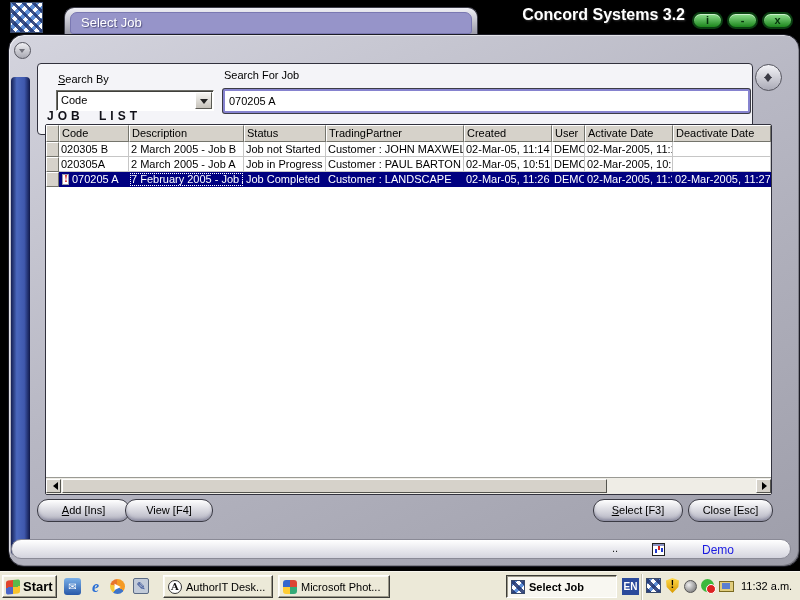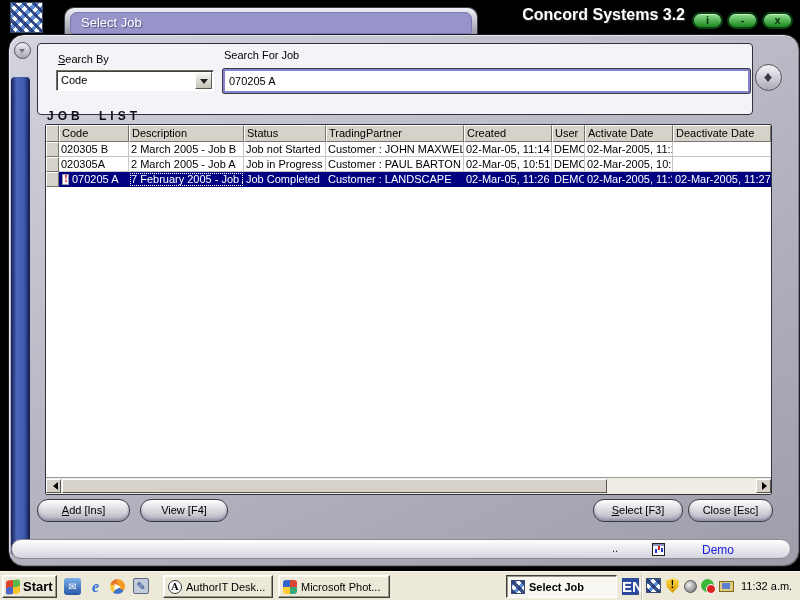--- a/index.html
+++ b/index.html
@@ -36,21 +36,21 @@
        border:1px solid #1c1c26;border-radius:16px;box-sizing:border-box;
        box-shadow:inset 1px 1px 0 rgba(255,255,255,.55), inset -1px -1px 0 rgba(0,0,0,.25);}
   #corner-btn{position:absolute;left:5px;top:7px;width:17px;height:17px;border-radius:50%;
        background:linear-gradient(#f0f0f4,#a8a8b2);border:1px solid #55555f;box-sizing:border-box;}
   #corner-btn::after{content:"";position:absolute;left:4px;top:6px;
        border:3px solid transparent;border-top:4px solid #70707a;}
   #blue-bar{position:absolute;left:2px;top:42px;width:19px;height:478px;border-radius:4px;
        background:linear-gradient(90deg,#141f52,#4a67bd 30%,#3f58ad 70%,#10194a);}
 
   
-  #search-box{position:absolute;left:28px;top:8px;width:716px;height:72px;
+  #search-box{position:absolute;left:28px;top:28px;width:716px;height:72px;
        background:#f4f4f8;border:1px solid #31313d;border-radius:4px;box-sizing:border-box;}
   #sb-label{position:absolute;left:20px;top:9px;font-size:11px;}
   #sfj-label{position:absolute;left:186px;top:5px;font-size:11px;}
   #sb-combo{position:absolute;left:18px;top:26px;width:158px;height:21px;background:#fff;
        border:1px solid;border-color:#6e6e68 #fff #fff #6e6e68;
        box-shadow:inset 1px 1px 0 #3f3f3a;box-sizing:border-box;}
   #sb-combo-text{position:absolute;left:4px;top:3px;font-size:11px;}
   #sb-combo-btn{position:absolute;right:1px;top:1px;bottom:1px;width:17px;
        background:linear-gradient(#f6f6f2,#c6c2ba);
        border:1px solid;border-color:#fff #5a5a54 #5a5a54 #fff;box-sizing:border-box;}
@@ -95,21 +95,21 @@
   #sb-left::after{content:"";position:absolute;left:2px;top:2px;border:4px solid transparent;border-right:5px solid #000;}
   #sb-right::after{content:"";position:absolute;left:5px;top:2px;border:4px solid transparent;border-left:5px solid #000;}
   #sb-thumb{position:absolute;left:16px;top:1px;width:545px;height:14px;background:#d6d2ca;
        border:1px solid;border-color:#fff #55554f #55554f #fff;box-sizing:border-box;}
 
   
   .dlg-btn{position:absolute;top:464px;height:23px;border-radius:11px;
        background:linear-gradient(#ffffff,#b2b2c0);border:1px solid #3a3a44;box-sizing:border-box;
        box-shadow:inset 0 -2px 3px rgba(110,110,135,.55), inset 0 1px 0 #fff;
        font-size:11px;text-align:center;line-height:20px;cursor:default;}
-  #btn-add{left:28px;width:93px;} #btn-view{left:131px;width:88px;}
+  #btn-add{left:28px;width:93px;} #btn-view{left:116px;width:88px;}
   #btn-select{left:584px;width:90px;} #btn-closejob{left:679px;width:85px;}
 
   
   #status-pill{position:absolute;left:2px;top:504px;width:780px;height:20px;border-radius:10px;
        background:linear-gradient(#ffffff,#d4d4de);border:1px solid #8a8a96;box-sizing:border-box;}
   #status-dots{position:absolute;left:600px;top:2px;font-size:11px;color:#222;}
   #chart-icon{position:absolute;left:640px;top:3px;width:13px;height:13px;background:#fff;
        border:1px solid #222;box-sizing:border-box;}
   #chart-icon::before{content:"";position:absolute;left:0;top:0;right:0;height:2px;background:#8890c0;}
   #chart-icon::after{content:"";position:absolute;left:2px;bottom:2px;width:2px;height:4px;background:#2238cc;
@@ -138,21 +138,21 @@
   #task-mainmenu{left:395px;width:107px;} #task-selectjob{left:506px;width:111px;}
   .task-btn.active{border-color:#3c3c38 #fff #fff #3c3c38;
        box-shadow:inset 1px 1px 0 #9a9788;background:#f8f7f1;font-weight:bold;}
   .ticon{flex:0 0 14px;width:14px;height:14px;}
   #icon-authorit{background:#fff;border:1px solid #333;border-radius:50%;box-sizing:border-box;
        font-family:"DejaVu Serif",serif;font-weight:bold;font-size:10px;line-height:12px;text-align:center;color:#111;}
   #icon-photo{background:conic-gradient(#d43 0 25%, #3a7 25% 50%, #fc3 50% 75%, #36c 75%);border-radius:3px;}
   #tray-panel{position:absolute;left:641px;top:2px;width:158px;height:26px;
        border-left:1px solid #c8c5b4;box-shadow:inset 1px 0 0 #fff;}
   #lang-en{position:absolute;left:622px;top:6px;width:17px;height:17px;background:#2b4a9b;
-       color:#fff;font-size:15px;font-weight:bold;text-align:center;line-height:17px;}
+       color:#fff;font-size:10px;font-weight:bold;text-align:center;line-height:17px;}
   .tray-ic{position:absolute;top:6px;}
   #tray-concord{left:646px;width:15px;height:15px;}
   #tray-shield{left:666px;width:13px;height:15px;background:linear-gradient(#ffd84a,#d89a00);
        clip-path:polygon(50% 0,100% 16%,95% 60%,50% 100%,5% 60%,0 16%);
        color:#000;font-size:10px;font-weight:bold;text-align:center;line-height:14px;}
   #tray-cam{left:684px;width:13px;height:13px;top:8px;border-radius:50%;
        background:radial-gradient(circle at 35% 35%, #eee, #888 75%);border:1px solid #555;box-sizing:border-box;}
   #tray-msn{left:701px;width:13px;height:13px;top:7px;border-radius:50%;background:#3db83d;}
   #tray-msn::after{content:"";position:absolute;right:-2px;bottom:-2px;width:8px;height:8px;
        border-radius:50%;background:#d22;border:1px solid #fff;}

